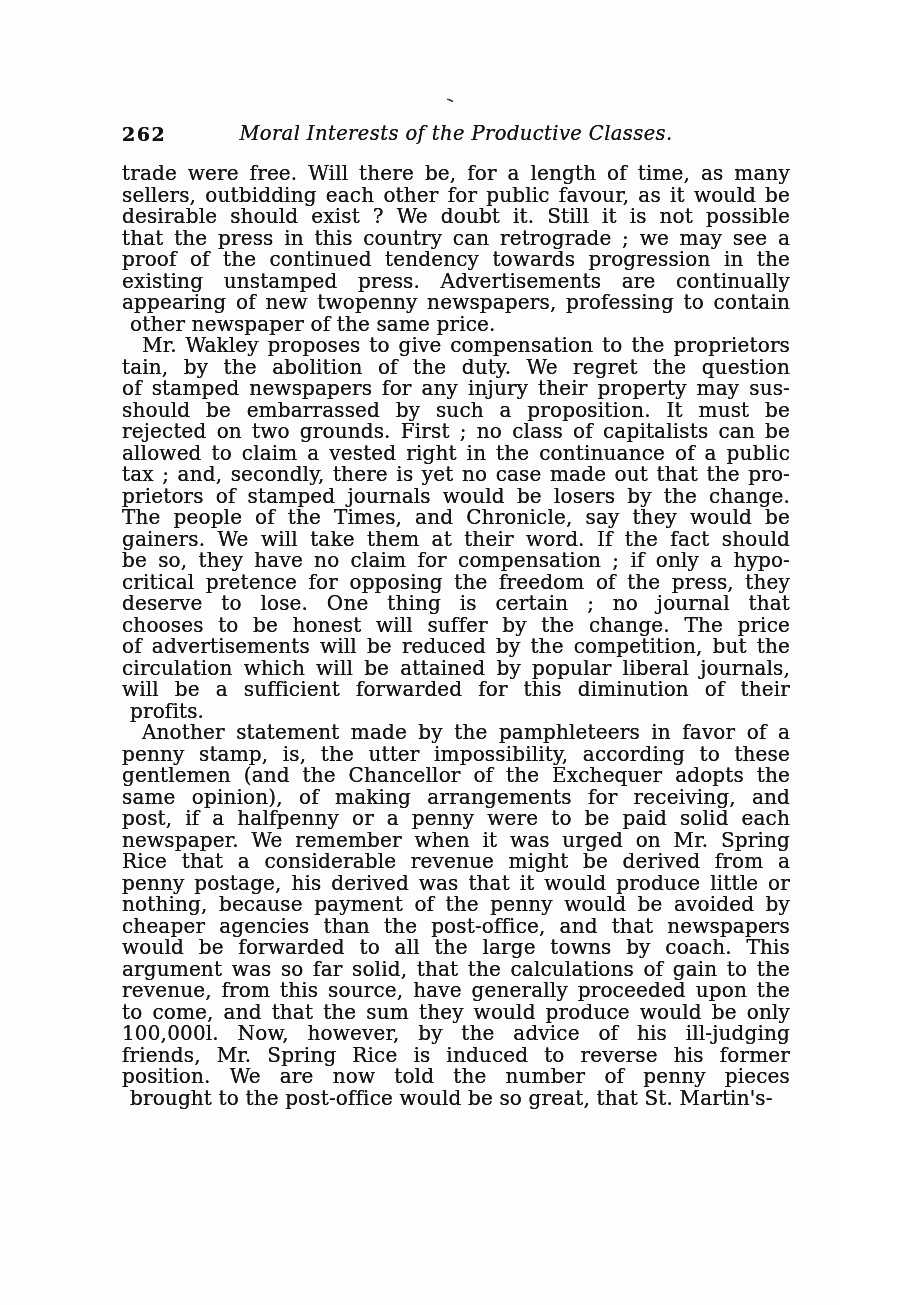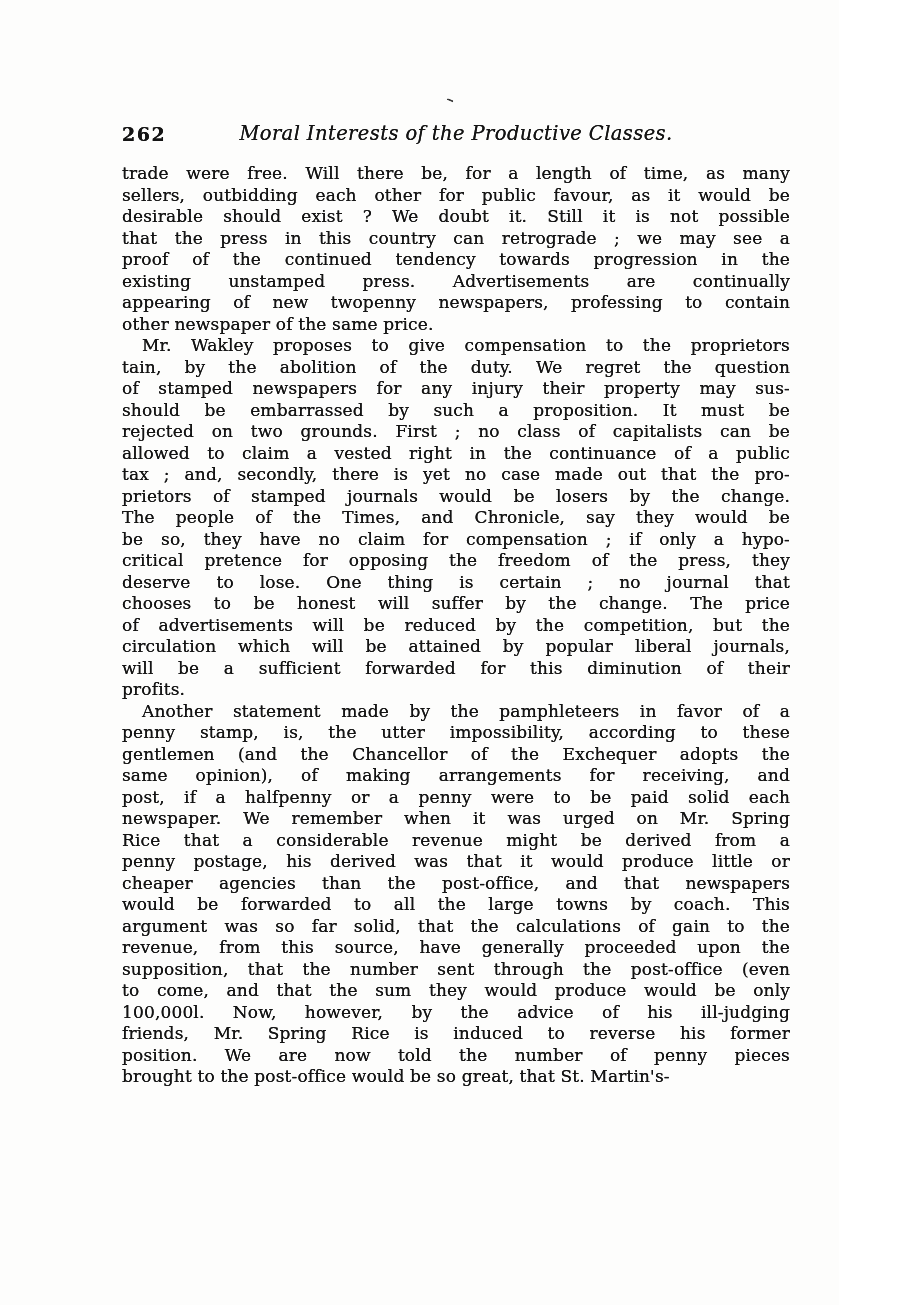--- a/index.html
+++ b/index.html
@@ -48,33 +48,34 @@
     height: 4px;
     border-top: 2px solid #3a3a3a;
     transform: rotate(22deg);
     border-radius: 2px;
   }
   .text-block {
     position: absolute;
     top: 163px;
     left: 122px;
     width: 668px;
-    font-size: 17px;
+    font-size: 20px;
     line-height: 21.5px;
     letter-spacing: 0.15px;
     text-shadow: 0 0 0.45px #1a1a1a;
   }
   .line {
     text-align: justify;
     text-align-last: justify;
     height: 21.5px;
     overflow: visible;
   }
   .line.last {
     text-align-last: left;
+    margin-left: 8px;
   }
   .line.indent {
     text-indent: 20px;
   }
 </style>
 </head>
 <body>
 
 <div class="page">
   <span class="scan-artifact"></span>
@@ -93,40 +94,41 @@
       <div class="line last">other newspaper of the same price.</div>
       <div class="line indent">Mr. Wakley proposes to give compensation to the proprietors</div>
       <div class="line">tain, by the abolition of the duty.  We regret the question</div>
       <div class="line">of stamped newspapers for any injury their property may sus-</div>
       <div class="line">should be embarrassed by such a proposition.  It must be</div>
       <div class="line">rejected on two grounds.  First ;  no class of capitalists can be</div>
       <div class="line">allowed to claim a vested right in the continuance of a public</div>
       <div class="line">tax ;  and, secondly, there is yet no case made out that the pro-</div>
       <div class="line">prietors of stamped journals would be losers by the change.</div>
       <div class="line">The people of the Times, and Chronicle, say they would be</div>
+      <div class="line">gainers.  We will take them at their word.  If the fact should</div>
       <div class="line">be so, they have no claim for compensation ;  if only a hypo-</div>
       <div class="line">critical pretence for opposing the freedom of the press, they</div>
       <div class="line">deserve to lose.  One thing is certain ;  no journal that</div>
       <div class="line">chooses to be honest will suffer by the change.  The price</div>
       <div class="line">of advertisements will be reduced by the competition, but the</div>
       <div class="line">circulation which will be attained by popular liberal journals,</div>
       <div class="line">will be a sufficient forwarded for this diminution of their</div>
       <div class="line last">profits.</div>
       <div class="line indent">Another statement made by the pamphleteers in favor of a</div>
       <div class="line">penny stamp, is, the utter impossibility, according to these</div>
       <div class="line">gentlemen (and the Chancellor of the Exchequer adopts the</div>
       <div class="line">same opinion), of making arrangements for receiving, and</div>
       <div class="line">post, if a halfpenny or a penny were to be paid solid each</div>
       <div class="line">newspaper.  We remember when it was urged on Mr. Spring</div>
       <div class="line">Rice that a considerable revenue might be derived from a</div>
       <div class="line">penny postage, his derived was that it would produce little or</div>
+      <div class="line">nothing, because payment of the penny would be avoided by</div>
       <div class="line">cheaper agencies than the post-office, and that newspapers</div>
       <div class="line">would be forwarded to all the large towns by coach.  This</div>
       <div class="line">argument was so far solid, that the calculations of gain to the</div>
       <div class="line">revenue, from this source, have generally proceeded upon the</div>
-      <div class="line">supposition, that the number sent through the post-office (even</div>
       <div class="line">to come, and that the sum they would produce would be only</div>
       <div class="line">100,000l.  Now, however, by the advice of his ill-judging</div>
       <div class="line">friends, Mr. Spring Rice is induced to reverse his former</div>
       <div class="line">position.  We are now told the number of penny pieces</div>
       <div class="line last">brought to the post-office would be so great, that St. Martin's-</div>
     </div>
 </div>
 
 </body></html>

